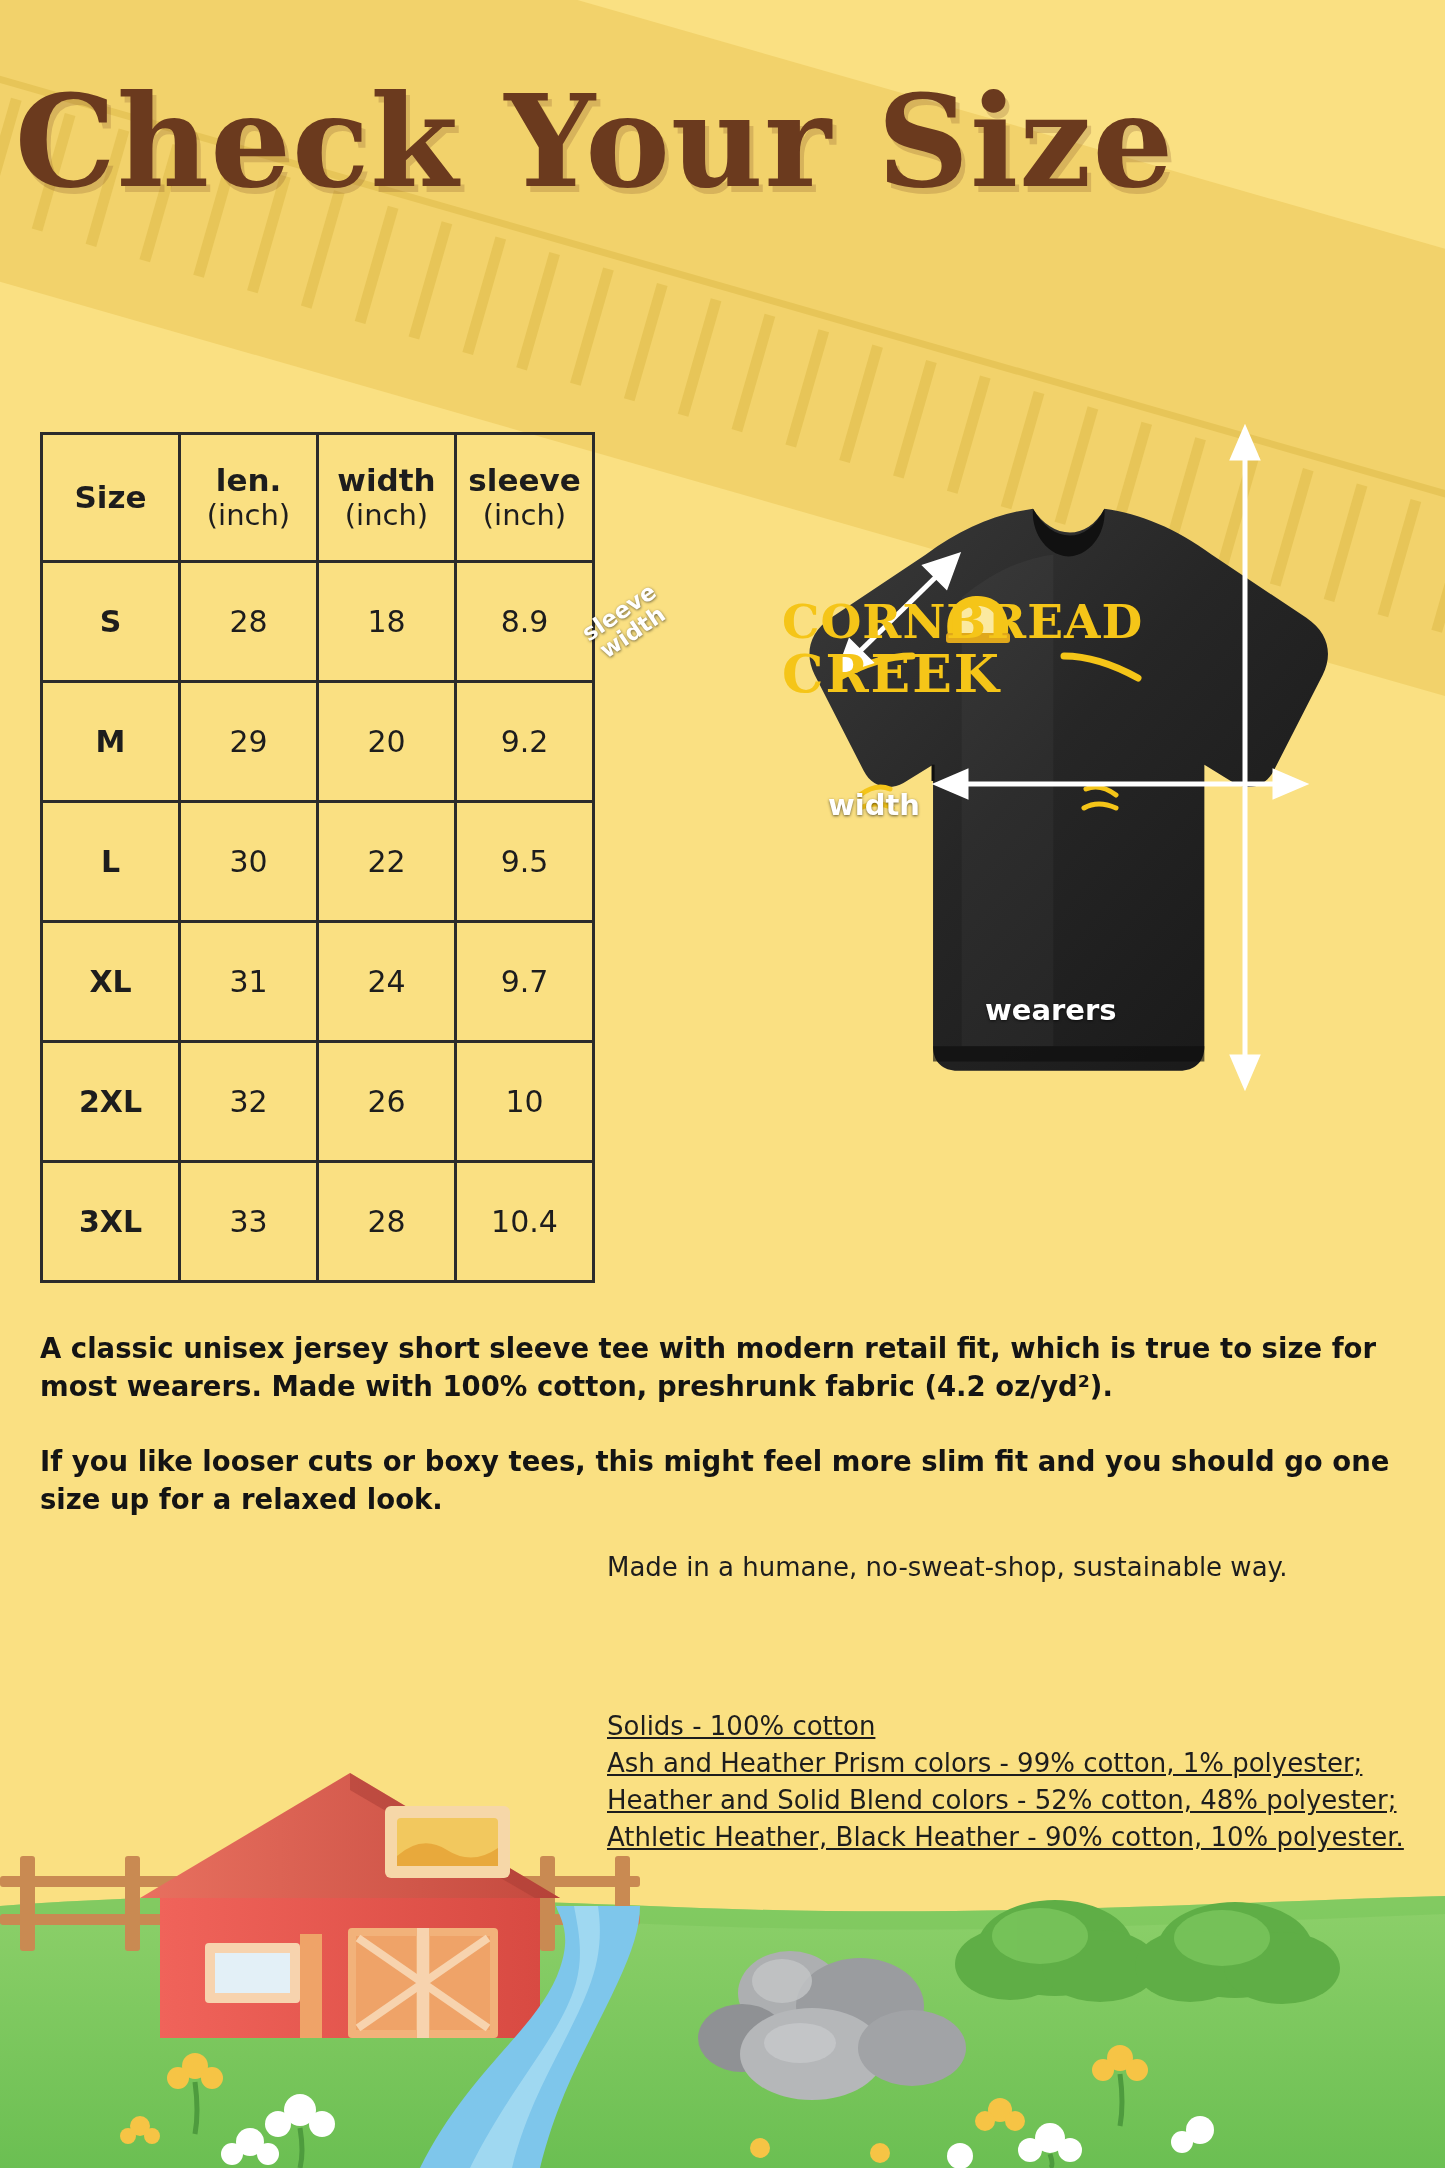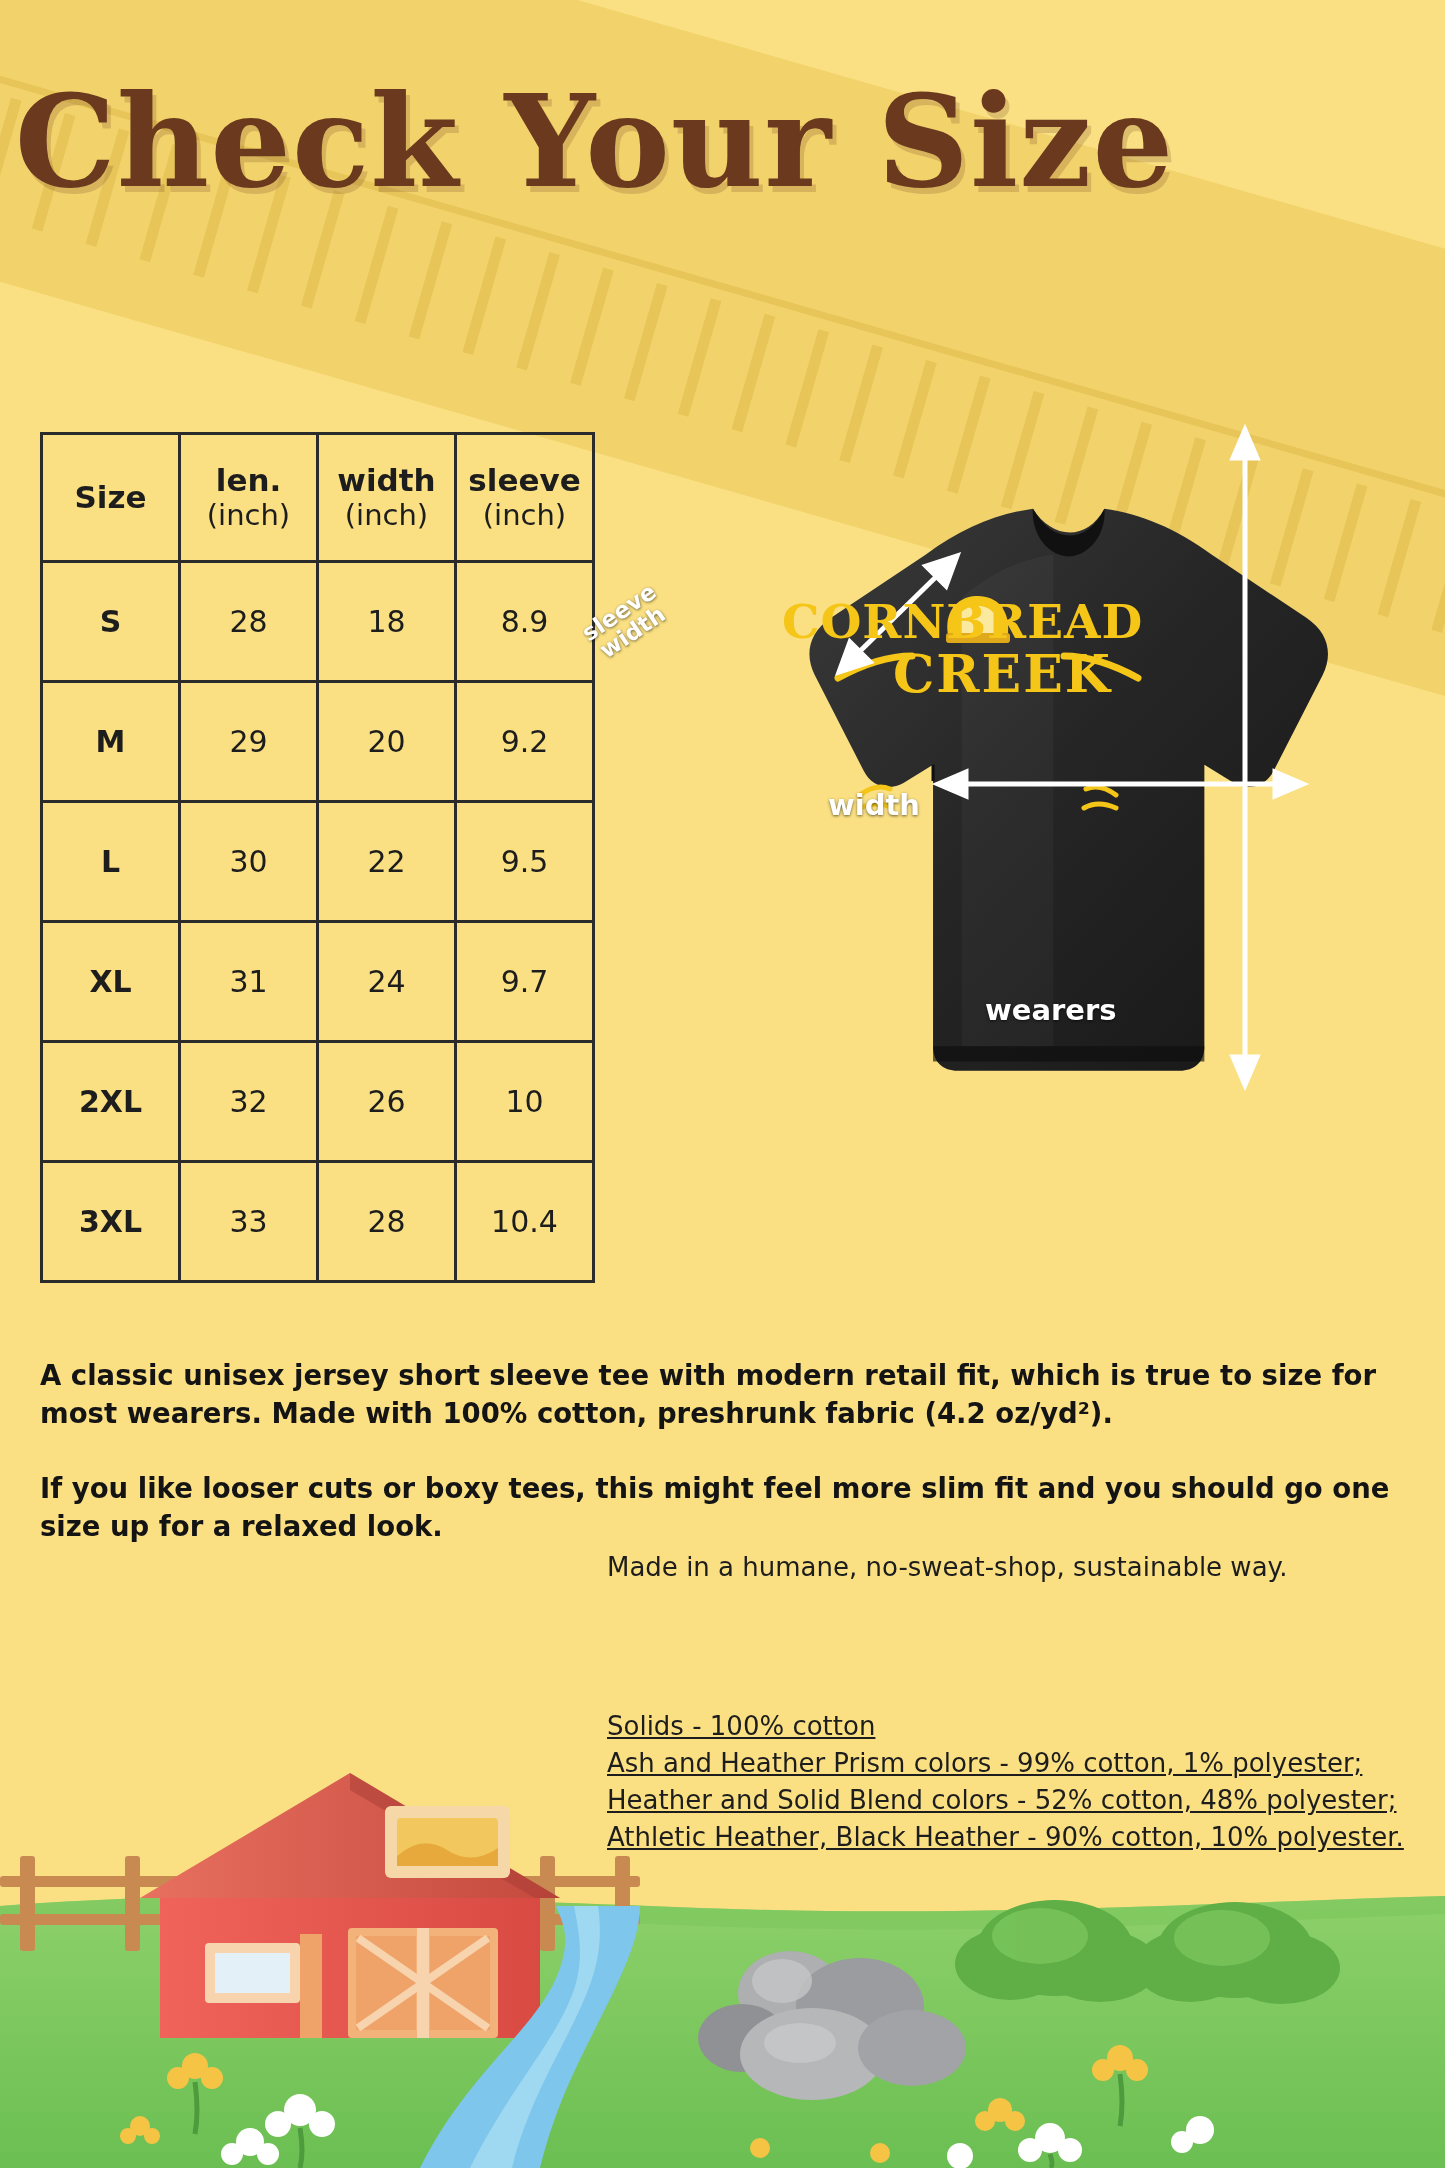--- a/index.html
+++ b/index.html
@@ -101,21 +101,21 @@
     width: 850px;
     height: 860px;
   }
   .shirt-svg { position: absolute; left: 0; top: 0; }
 
   .logo-block {
     position: absolute;
     left: 222px;
     top: 180px;
     width: 330px;
-    text-align: right;
+    text-align: left;
     color: #F5C518;
     font-family: "DejaVu Serif", serif;
     line-height: 0.95;
     z-index: 4;
   }
   .logo-block .l1 {
     font-size: 47px;
     font-weight: bold;
     letter-spacing: 1px;
   }
@@ -146,21 +146,20 @@
 
   
   .copy-bold {
     position: absolute;
     left: 40px;
     width: 1360px;
     font-size: 27.5px;
     font-weight: bold;
     color: #141414;
     line-height: 1.38;
-    margin-top: 27px;
   }
   .copy-p1 { top: 1330px; }
   .copy-p2 { top: 1443px; }
 
   .copy-reg {
     position: absolute;
     left: 590px;
     width: 820px;
     font-size: 26px;
     color: #1d1d1d;

